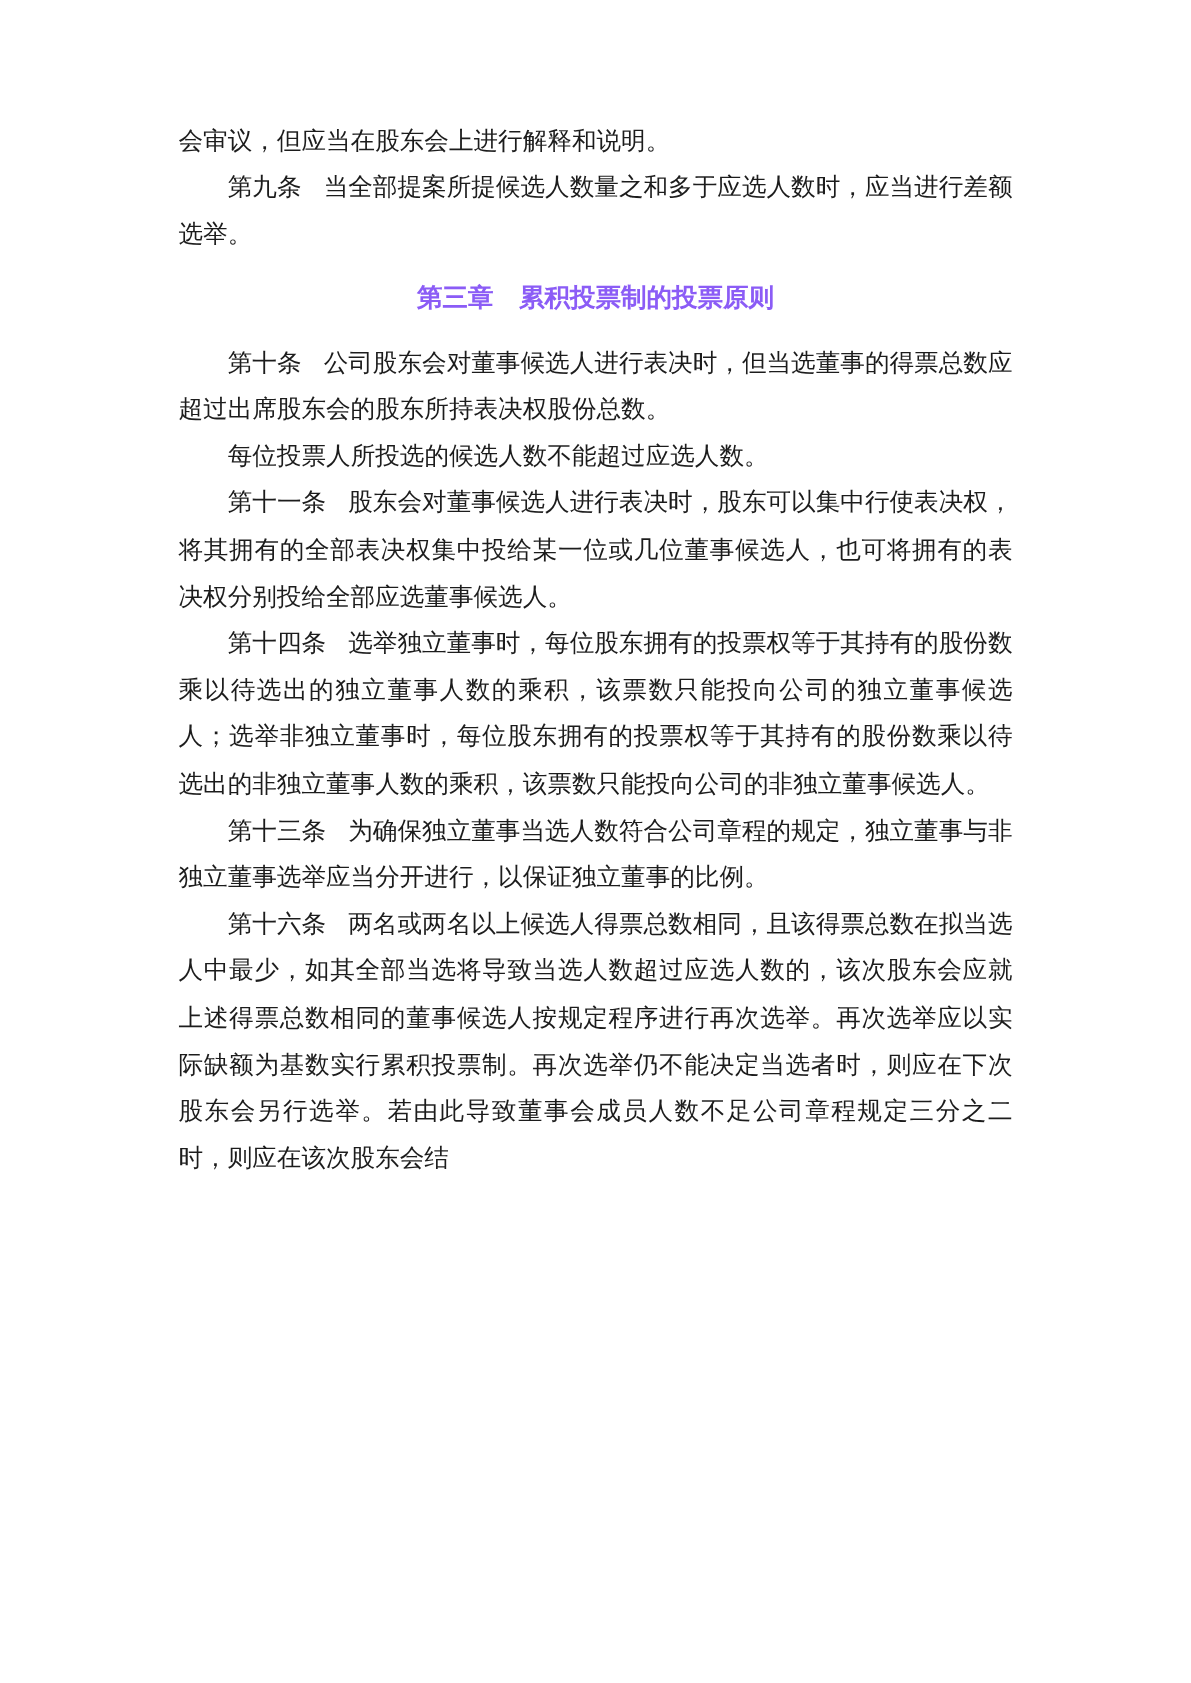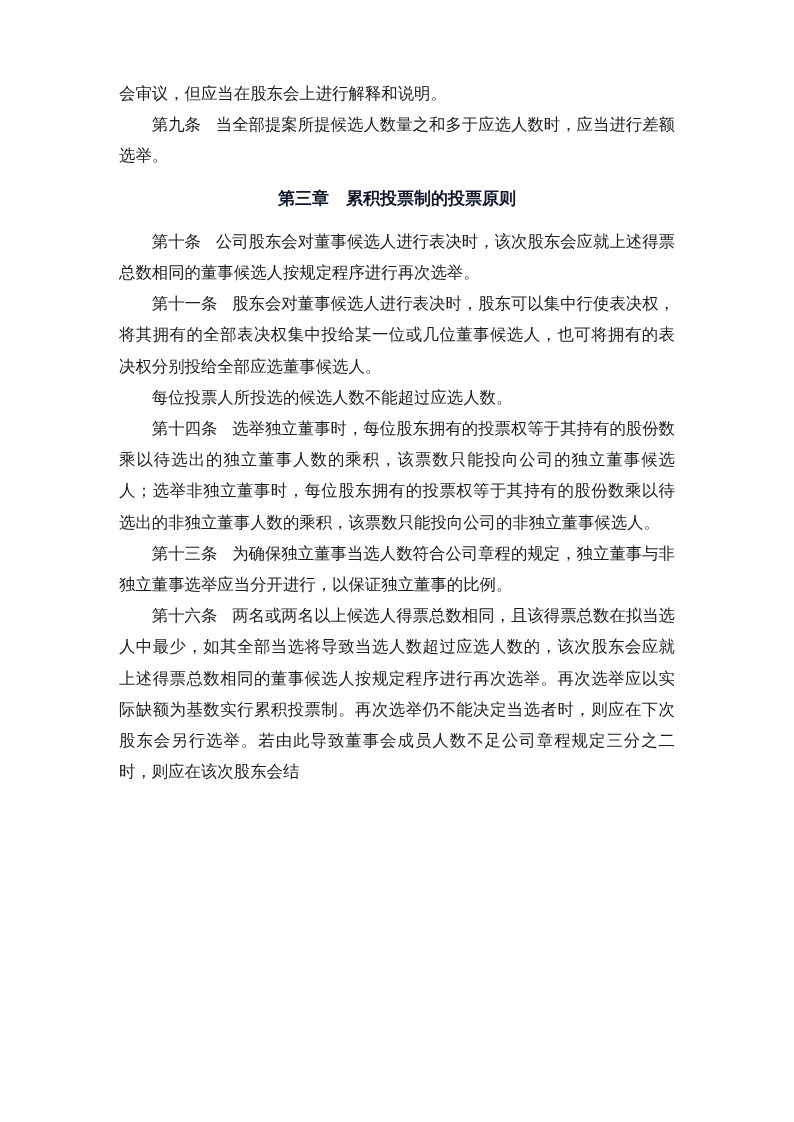--- a/index.html
+++ b/index.html
@@ -32,42 +32,42 @@
   .art-num {
     font-weight: normal;
     margin-right: 0.9em;
   }
   .chapter {
     margin: 11px 0 12px 0;
     font-size: 17px;
     font-weight: bold;
     text-align: center;
     line-height: 31.2px;
-    color: #0f172a;
+    color: #8b5cf6;
   }
   .ch-num {
     margin-right: 1em;
   }
 </style>
 </head>
 <body>
 
 <div class="page">
 
   <p class="para">会审议，但应当在股东会上进行解释和说明。</p>
 
   <p class="para indent"><b class="art-num">第九条</b><span>当全部提案所提候选人数量之和多于应选人数时，应当进行差额选举。</span></p>
 
   <h2 class="chapter"><span class="ch-num">第三章</span><span>累积投票制的投票原则</span></h2>
 
-  <p class="para indent"><b class="art-num">第十条</b><span>公司股东会对董事候选人进行表决时，该次股东会应就上述得票总数相同的董事候选人按规定程序进行再次选举。</span></p>
+  <p class="para indent"><b class="art-num">第十条</b><span>公司股东会对董事候选人进行表决时，但当选董事的得票总数应超过出席股东会的股东所持表决权股份总数。</span></p>
+
+  <p class="para indent">每位投票人所投选的候选人数不能超过应选人数。</p>
 
   <p class="para indent"><b class="art-num">第十一条</b><span>股东会对董事候选人进行表决时，股东可以集中行使表决权，将其拥有的全部表决权集中投给某一位或几位董事候选人，也可将拥有的表决权分别投给全部应选董事候选人。</span></p>
-
-  <p class="para indent">每位投票人所投选的候选人数不能超过应选人数。</p>
 
 
   <p class="para indent"><b class="art-num">第十四条</b><span>选举独立董事时，每位股东拥有的投票权等于其持有的股份数乘以待选出的独立董事人数的乘积，该票数只能投向公司的独立董事候选人；选举非独立董事时，每位股东拥有的投票权等于其持有的股份数乘以待选出的非独立董事人数的乘积，该票数只能投向公司的非独立董事候选人。</span></p>
 
   <p class="para indent"><b class="art-num">第十三条</b><span>为确保独立董事当选人数符合公司章程的规定，独立董事与非独立董事选举应当分开进行，以保证独立董事的比例。</span></p>
 
 
 
   <p class="para indent"><b class="art-num">第十六条</b><span>两名或两名以上候选人得票总数相同，且该得票总数在拟当选人中最少，如其全部当选将导致当选人数超过应选人数的，该次股东会应就上述得票总数相同的董事候选人按规定程序进行再次选举。再次选举应以实际缺额为基数实行累积投票制。再次选举仍不能决定当选者时，则应在下次股东会另行选举。若由此导致董事会成员人数不足公司章程规定三分之二时，则应在该次股东会结</span></p>
 

